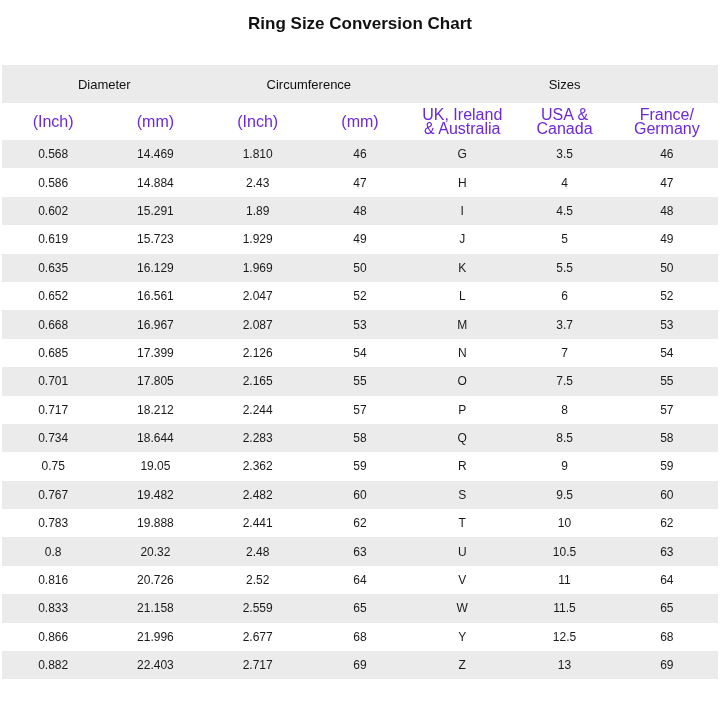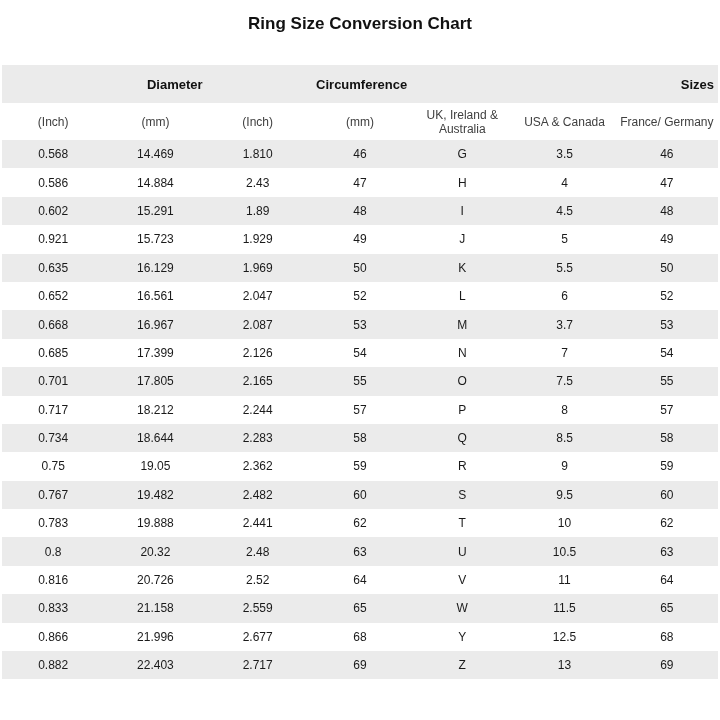--- a/index.html
+++ b/index.html
@@ -39,32 +39,31 @@
     text-align: center;
     vertical-align: middle;
     font-weight: normal;
   }
   tr.group-row {
     height: 38px;
     background: #ebebeb;
   }
   tr.group-row th {
     font-size: 13px;
-    font-weight: bold;
+    font-weight: normal;
     color: #111111;
-    text-align: right;
   }
   tr.subheader-row {
     height: 37px;
     background: #ffffff;
   }
   tr.subheader-row th {
-    font-size: 12px;
+    font-size: 16px;
     line-height: 14px;
-    color: #404040;
+    color: #6d28d9;
   }
   tbody tr.data-row {
     height: 28.4px;
     background: #ffffff;
     margin-left: 24px;
   }
   tbody tr.data-row:nth-child(odd) {
     background: #ebebeb;
   }
   tbody td {
@@ -127,21 +126,21 @@
         <tr class="data-row">
           <td>0.602</td>
           <td>15.291</td>
           <td>1.89</td>
           <td>48</td>
           <td>I</td>
           <td>4.5</td>
           <td>48</td>
         </tr>
         <tr class="data-row">
-          <td>0.921</td>
+          <td>0.619</td>
           <td>15.723</td>
           <td>1.929</td>
           <td>49</td>
           <td>J</td>
           <td>5</td>
           <td>49</td>
         </tr>
         <tr class="data-row">
           <td>0.635</td>
           <td>16.129</td>

